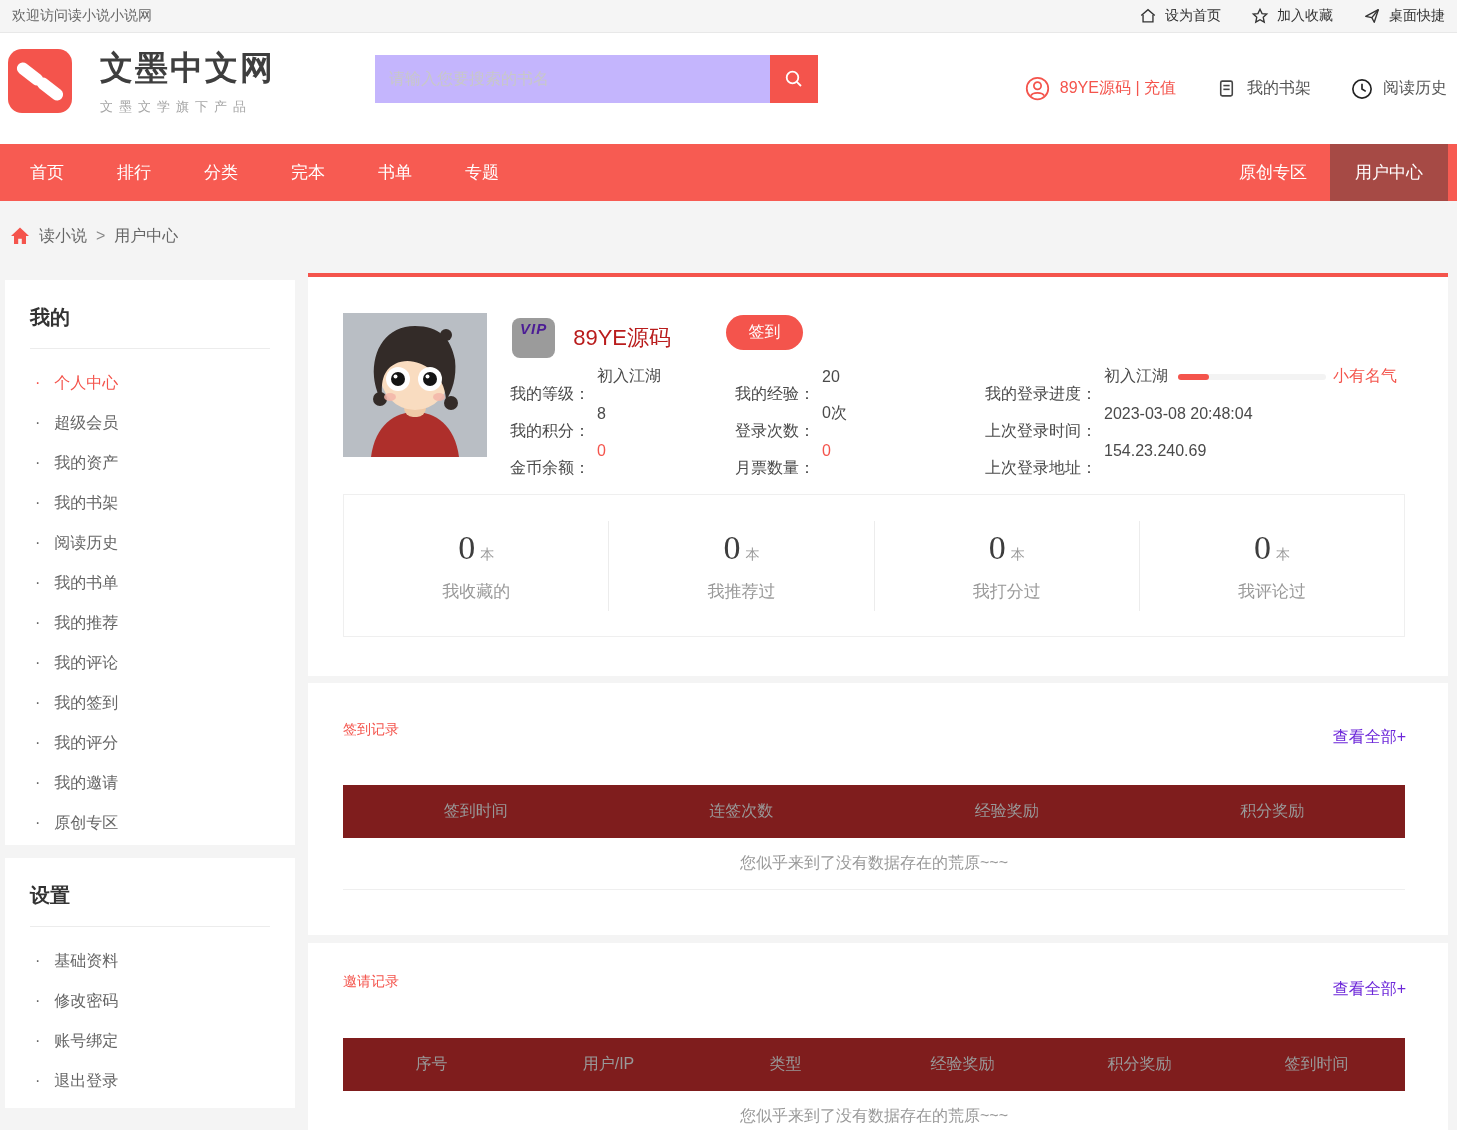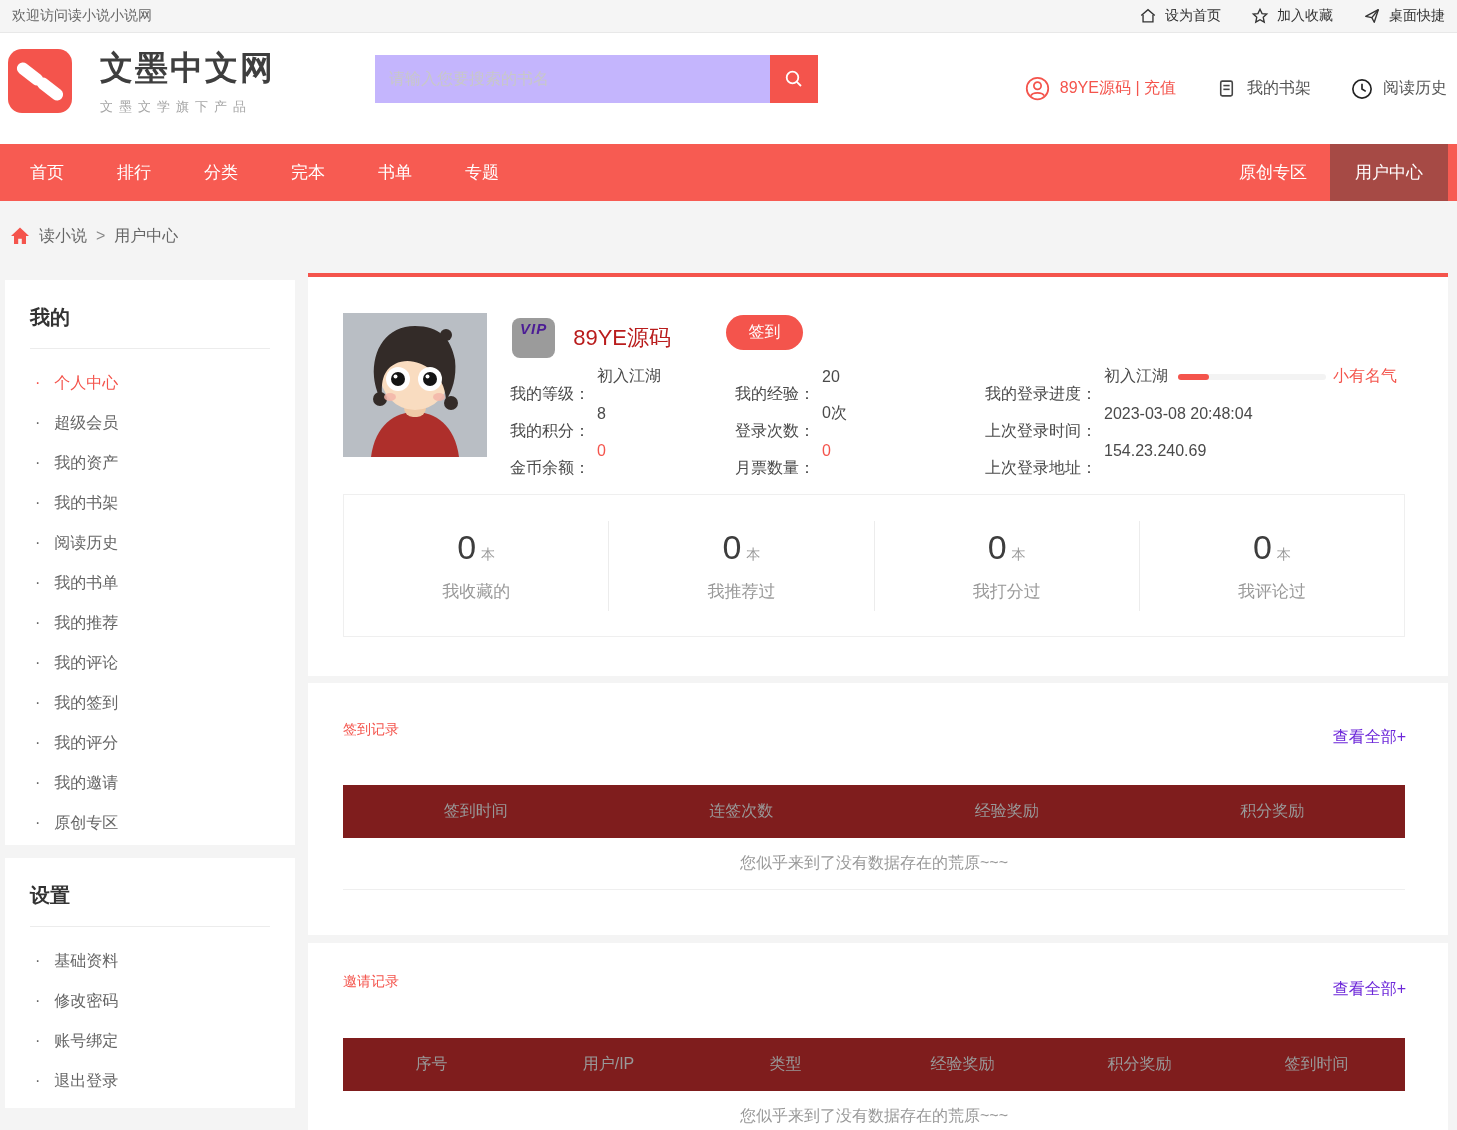--- a/index.html
+++ b/index.html
@@ -78,21 +78,21 @@
   .stat-col.c2 { left:427px; }
   .stat-col.c3 { left:677px; width:445px; }
   .srow { height:37px; display:flex; align-items:center; font-size:16px; color:#4a4a4a; white-space:nowrap; }
   .slabel { margin-right:7px;margin-top:36px; }
   .sval.red { color:#f4544c; }
   .pbar { width:148px; height:6px; background:#f3f3f3; border-radius:3px; margin:0 7px 0 10px; position:relative; }
   .pfill { position:absolute; left:0; top:0; height:6px; border-radius:3px; background:#f4544c; }
   .pnext { color:#f4544c; }
 
   .counter-box { position:absolute; left:35px; top:217px; width:1062px; height:143px;
-                 border:1px solid #efefef; display:flex; align-items:center; }
+                 border:1px solid #efefef; display:flex; align-items:center;font-family:Liberation Serif, serif; }
   .ccell { flex:1; text-align:center; cursor:pointer; }
   .cv { font-size:34px; color:#3d3d3d; }
   .cu { font-size:14px; color:#999; margin-left:5px; }
   .clabel { margin-top:13px; font-size:17px; color:#999; }
   .csep { width:1px; height:90px; background:#ececec; }
 
   .panel-records { top:683px; height:252px; }
   .panel-invite  { top:943px; height:200px; }
   .sec-title { position:absolute; left:35px; font-size:14px; color:#f4544c; }
   .panel-records .sec-title { top:38px; }

